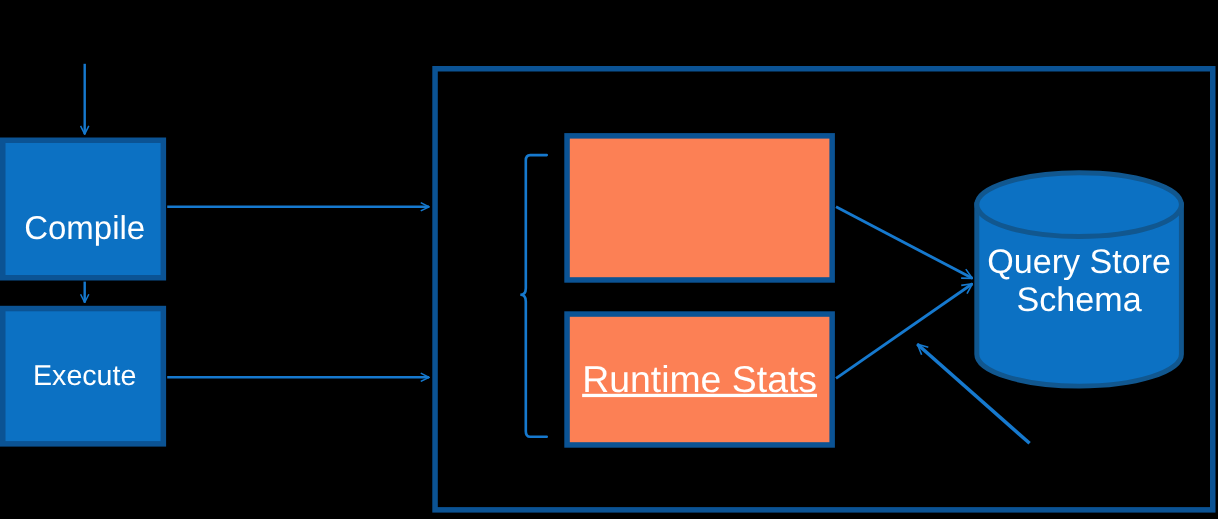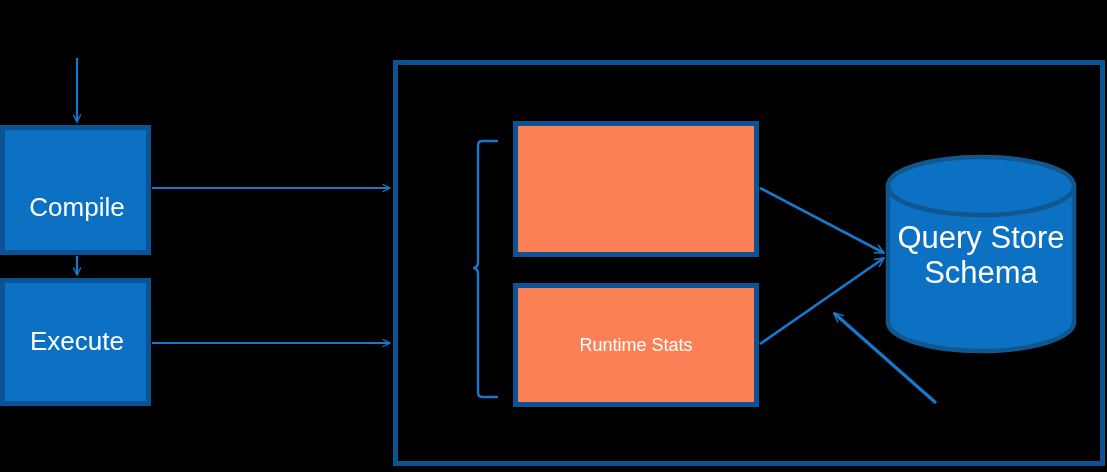--- a/index.html
+++ b/index.html
@@ -29,24 +29,24 @@
     align-items: center;
     justify-content: center;
     text-align: center;
     color: #ffffff;
     font-family: "Liberation Sans", sans-serif;
     font-weight: 400;
     pointer-events: none;
     line-height: 1.14;
     white-space: pre-line;
   }
-  .lbl-compile  { left: 4px;   top: 126px; width: 146px; height: 164px; font-size: 26px; }
+  .lbl-compile  { left: 4px;   top: 126px; width: 146px; height: 164px; font-size: 30px; }
   .lbl-execute  { left: 4px;   top: 279px; width: 146px; height: 126px; font-size: 26px; }
   .lbl-plan     { left: 514px; top: 122px; width: 244px; height: 134px; font-size: 26px; }
-  .lbl-runtime  { left: 514px; top: 284px; width: 244px; height: 122px; font-size: 18px; }
+  .lbl-runtime  { left: 514px; top: 284px; width: 244px; height: 122px; font-size: 34px; text-decoration: underline; }
   .lbl-cyl      { left: 888px; top: 175px; width: 186px; height: 160px; font-size: 31px; }
 </style>
 </head>
 <body>
 
 <div id="canvas">
 
   <svg id="scene" viewBox="0 0 1107 472">
     <defs>
       <marker id="arrowOpen" viewBox="0 0 12 12" refX="11" refY="6" markerWidth="9" markerHeight="9" orient="auto-start-reverse" markerUnits="userSpaceOnUse">

